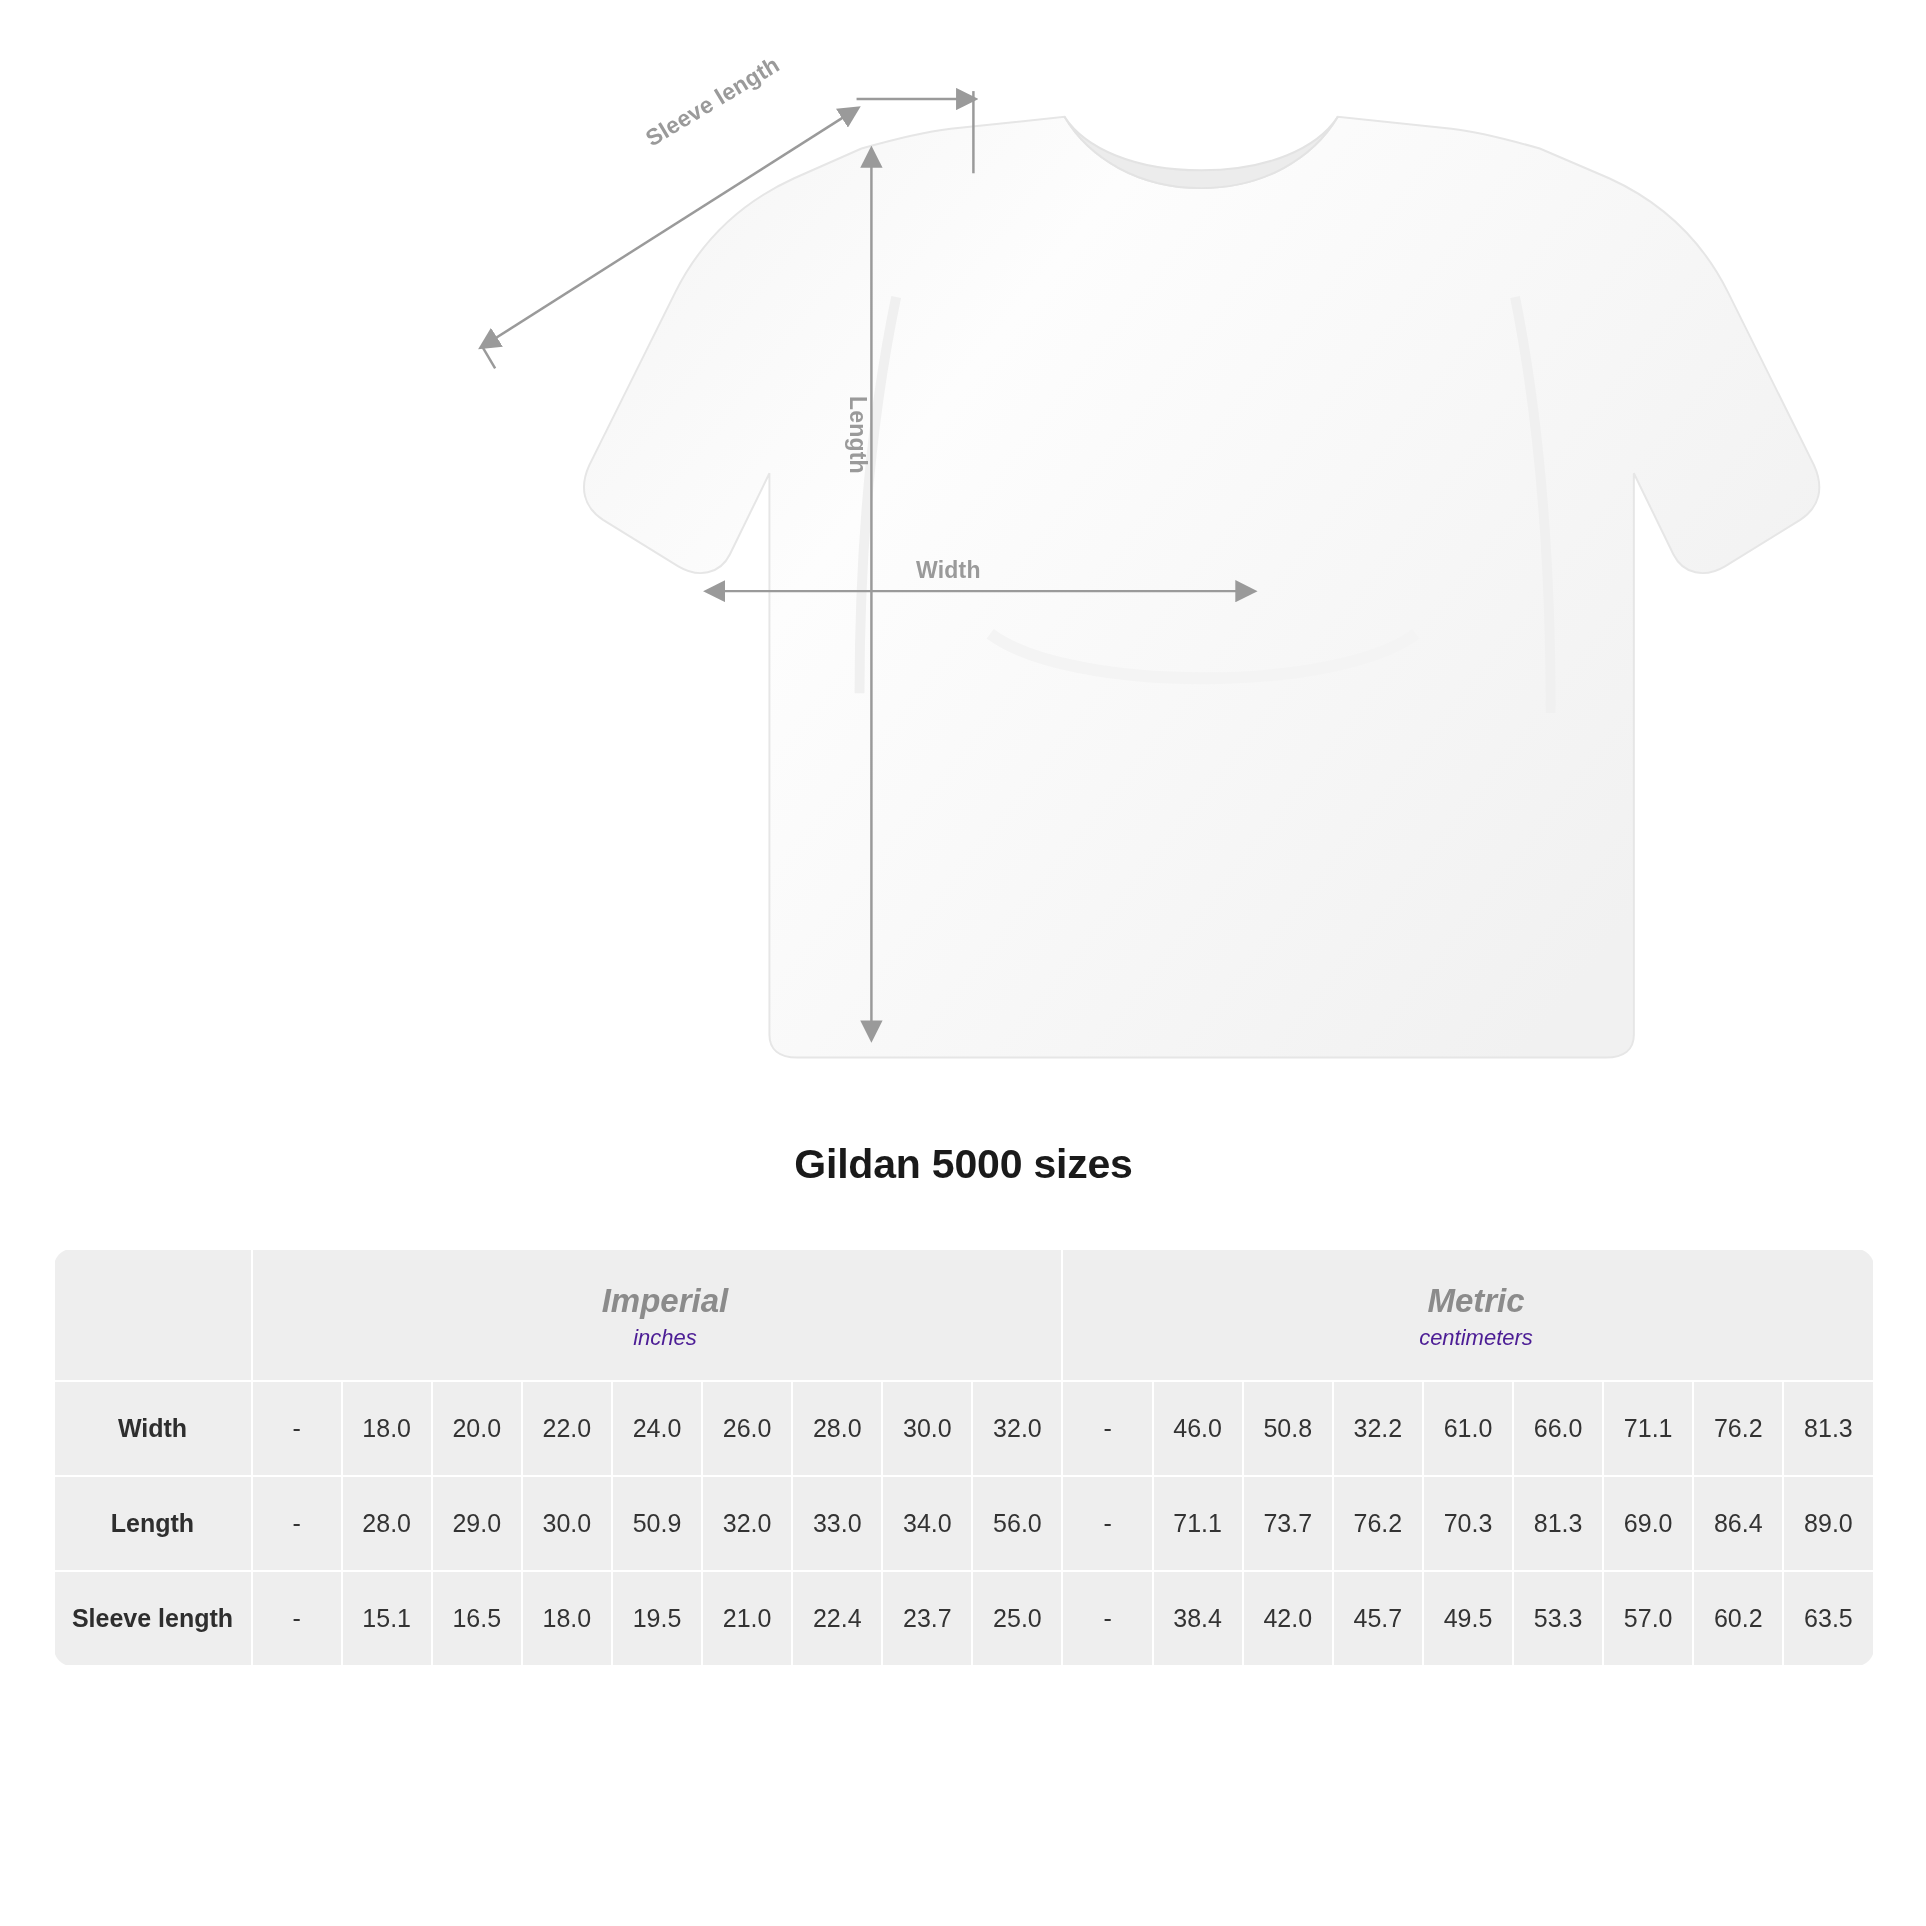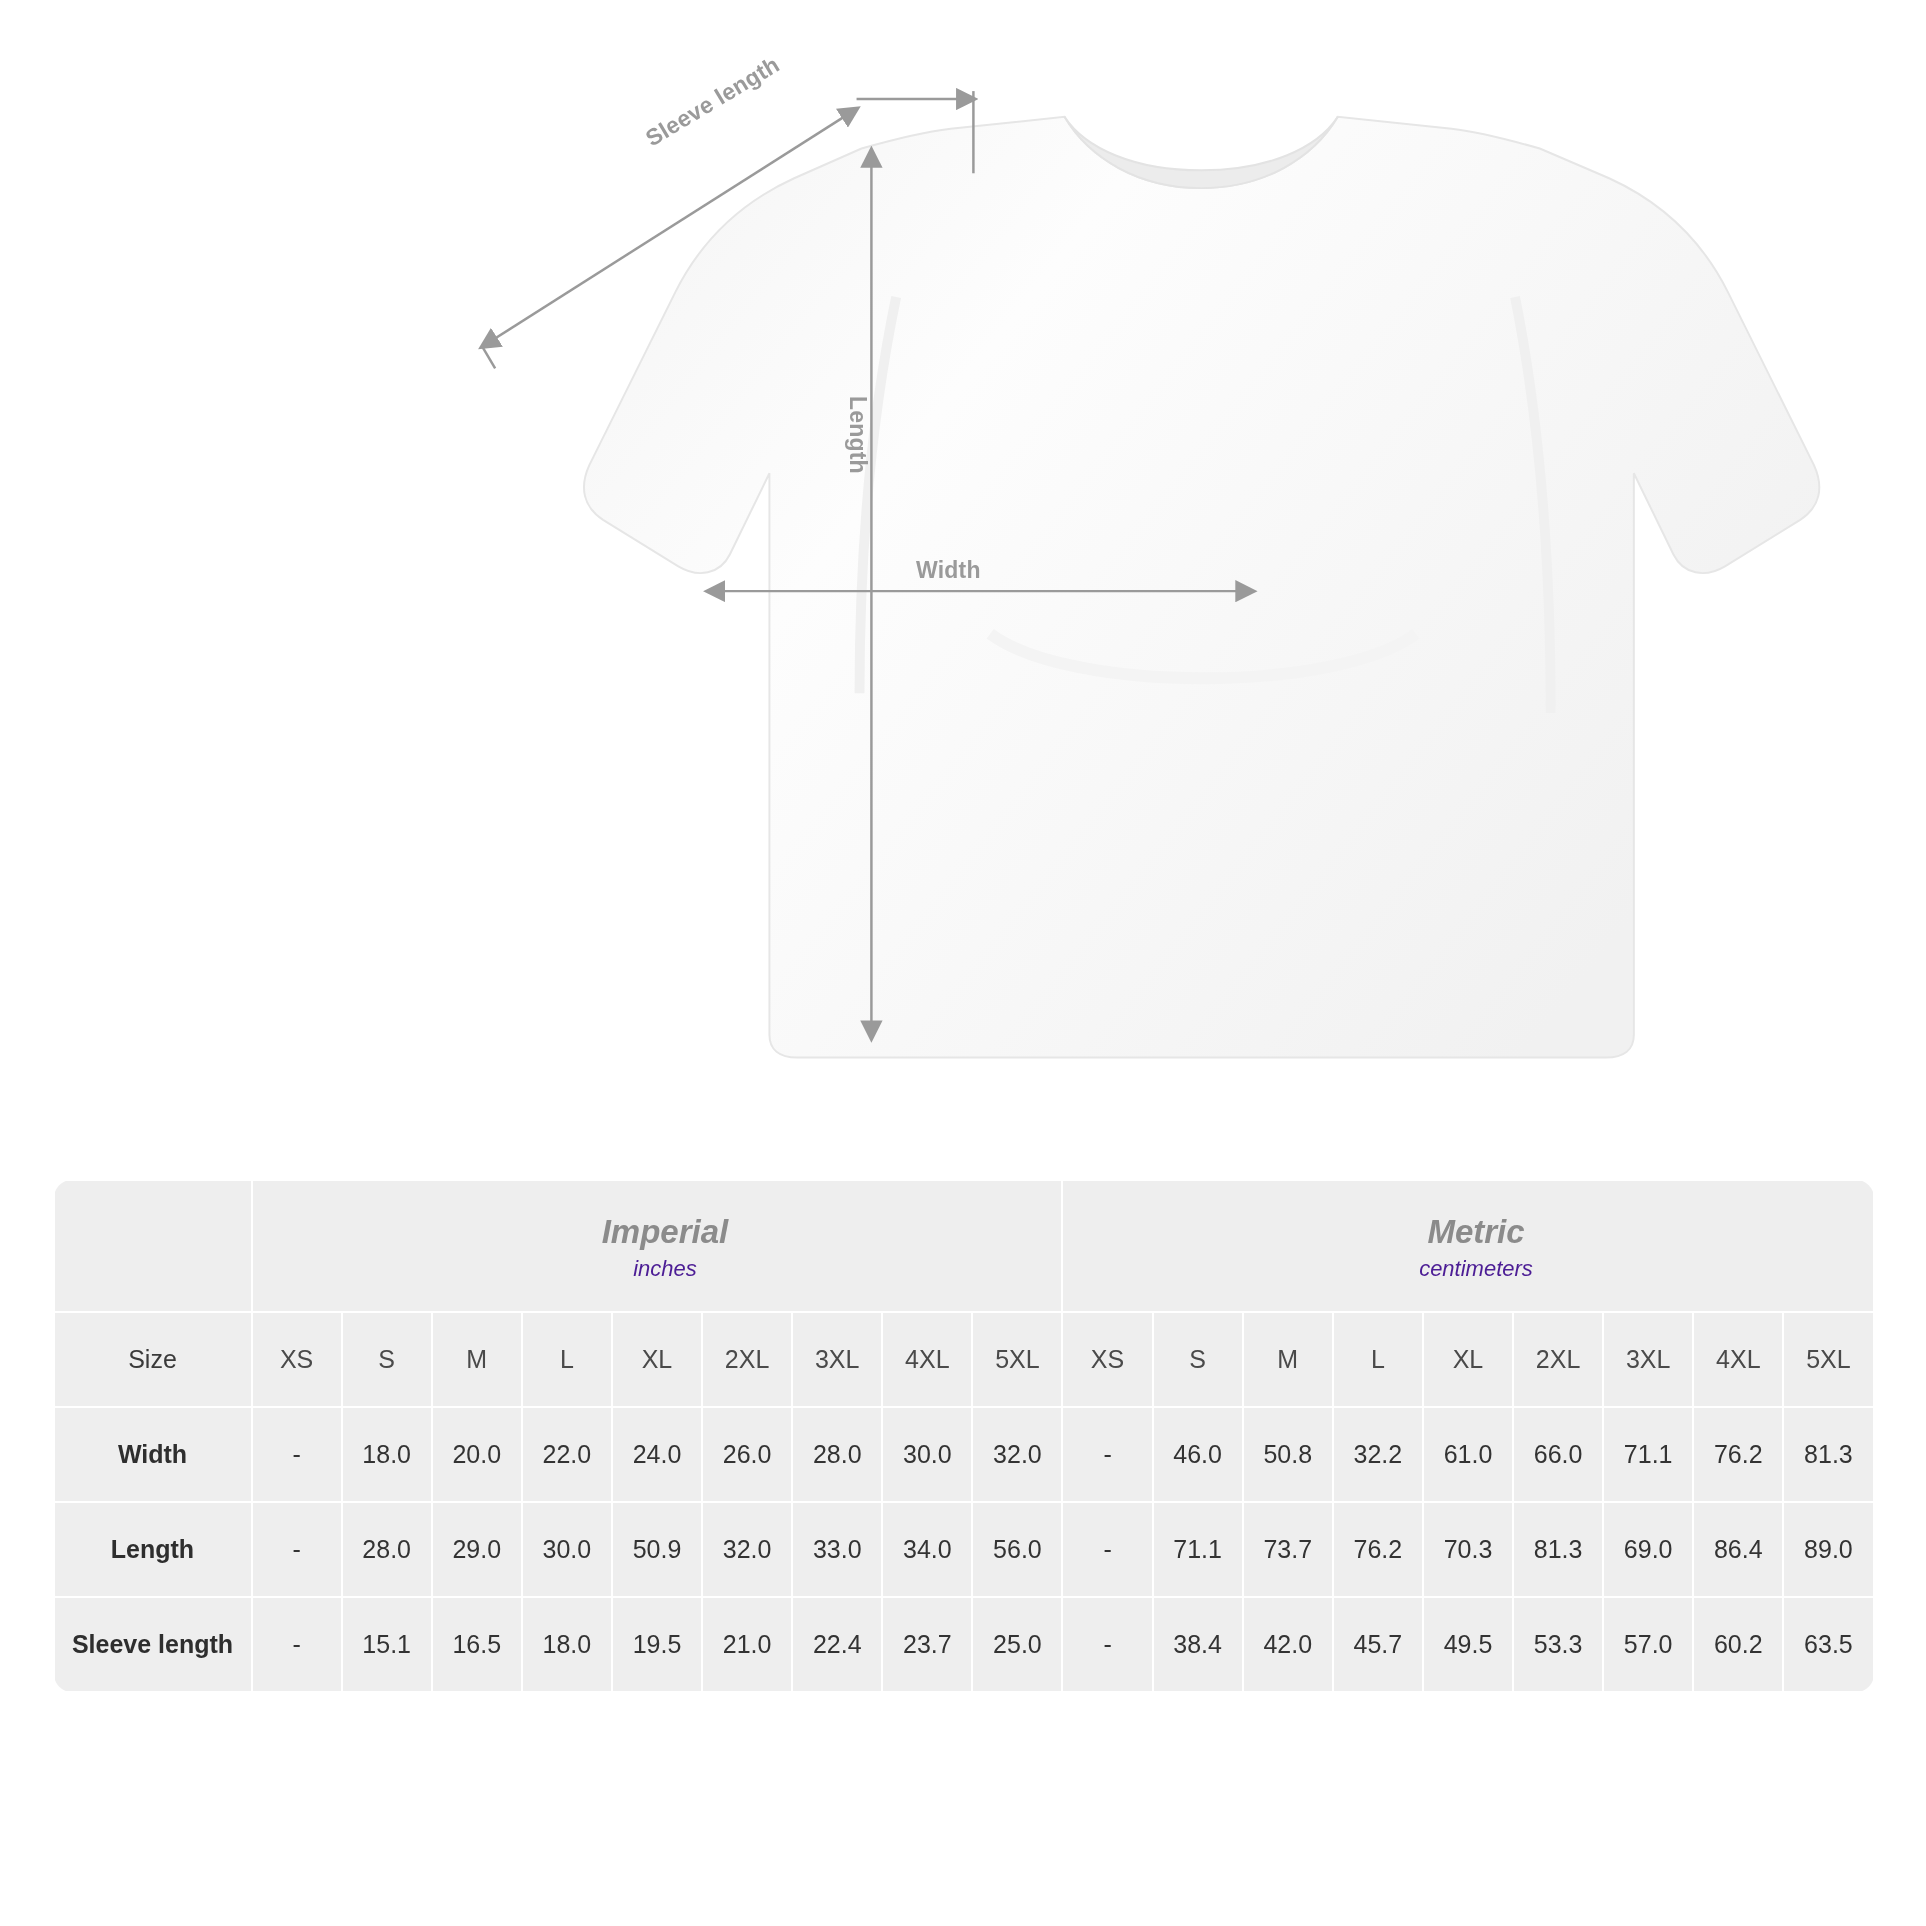--- a/index.html
+++ b/index.html
@@ -227,20 +227,21 @@
         <line x1="715" y1="597" x2="1265" y2="597" stroke="#9a9a9a" stroke-width="2.5" marker-start="url(#arrTail)" marker-end="url(#arrHead)"></line>
       </g>
     </svg>
 
     <div class="dim-label sleeve">Sleeve length</div>
     <div class="dim-label length">Length</div>
     <div class="dim-label width">Width</div>
   </div>
 
   <div class="heading-block">
+    <h1 class="chart-title">Gildan 5000 sizes</h1>
   </div>
 
   <div class="table-wrap">
     <table class="size-table">
       <colgroup>
         <col class="col-rowlabel">
         <col span="18">
       </colgroup>
       <tbody>
 
@@ -249,41 +250,20 @@
           <td class="unit-cell" colspan="9">
             <div class="unit-name">Imperial</div>
             <div class="unit-sub">inches</div>
           </td>
           <td class="unit-cell unit-head-right" colspan="9">
             <div class="unit-name">Metric</div>
             <div class="unit-sub">centimeters</div>
           </td>
         </tr>
 
-        <tr class="hdr-row">
-          <td class="rowlabel-head">Size</td>
-          <td>XS</td>
-          <td>S</td>
-          <td>M</td>
-          <td>L</td>
-          <td>XL</td>
-          <td>2XL</td>
-          <td>3XL</td>
-          <td>4XL</td>
-          <td>5XL</td>
-          <td>XS</td>
-          <td>S</td>
-          <td>M</td>
-          <td>L</td>
-          <td>XL</td>
-          <td>2XL</td>
-          <td>3XL</td>
-          <td>4XL</td>
-          <td>5XL</td>
-        </tr>
 
         <tr class="data-row">
           <td class="rowlabel">Width</td>
           <td>-</td>
           <td>18.0</td>
           <td>20.0</td>
           <td>22.0</td>
           <td>24.0</td>
           <td>26.0</td>
           <td>28.0</td>

